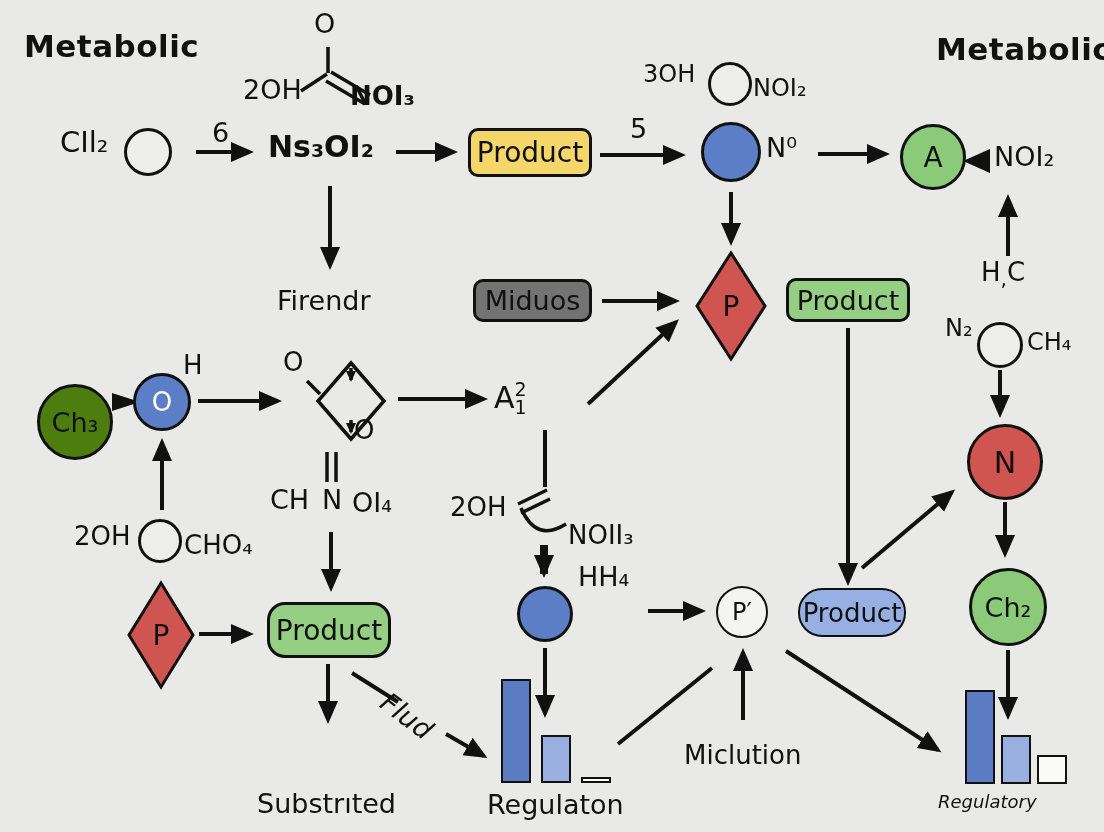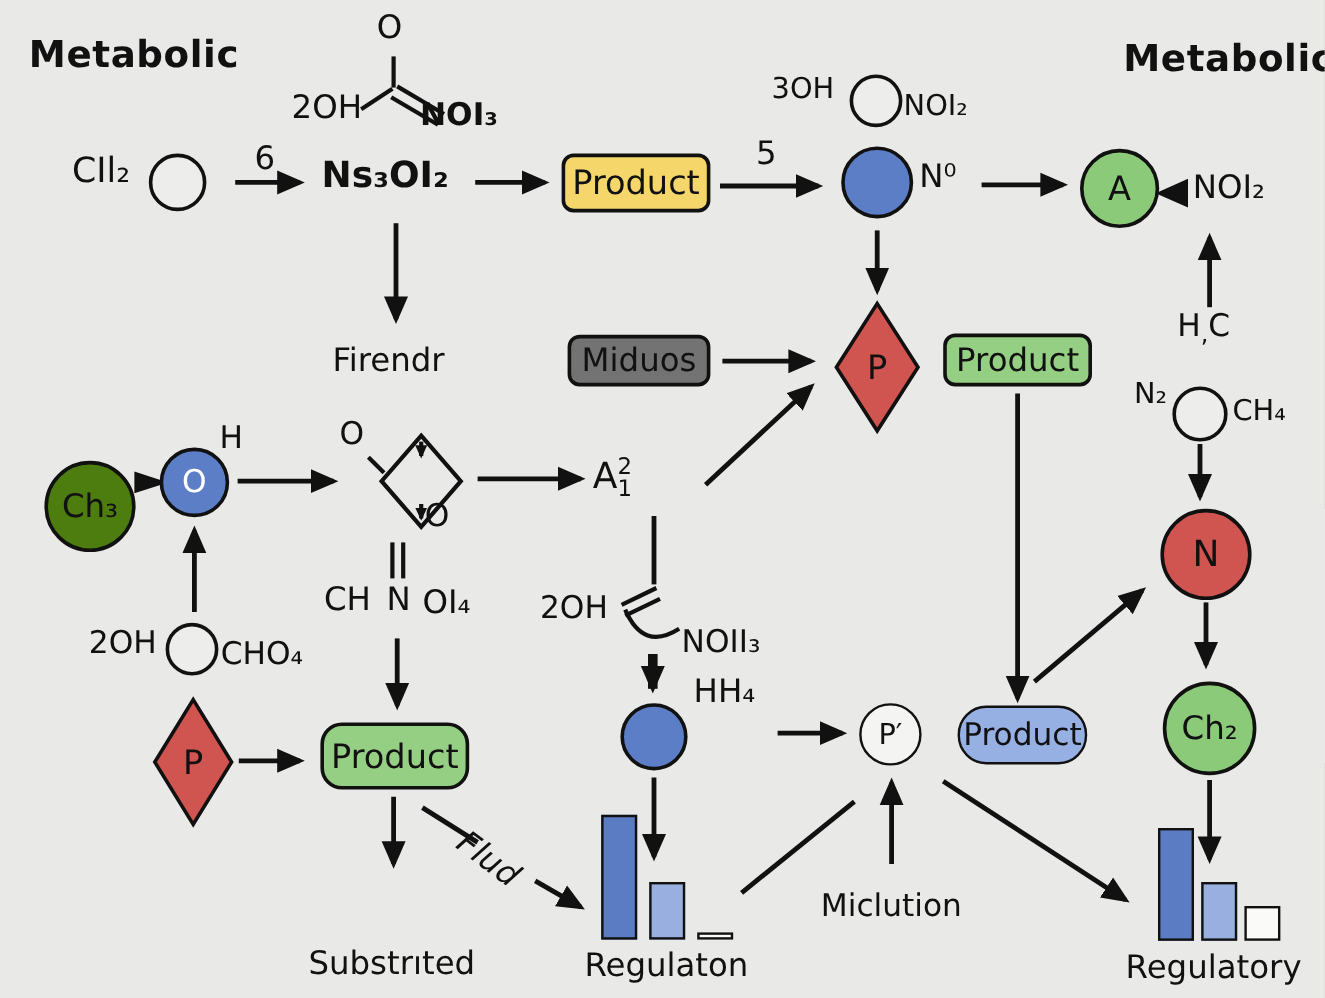--- a/index.html
+++ b/index.html
@@ -186,15 +186,15 @@
       <div class="bar dark" style="height: 104px; width: 30px;"></div>
       <div class="bar light" style="height: 48px; width: 30px;"></div>
       <div class="bar white" style="height: 6px; width: 30px;"></div>
     </div>
   <div class="lbl" style="left:487px;top:791px;font-size:27px;">Regulaton</div>
   <div class="bars" style="left:965px;top:690px;height:94px;gap:6px;">
       <div class="bar dark" style="height: 94px; width: 30px;"></div>
       <div class="bar light" style="height: 49px; width: 30px;"></div>
       <div class="bar white" style="height: 29px; width: 30px;"></div>
     </div>
-  <div class="lbl" style="left:938px;top:793px;font-size:27px;">Regulatory</div>
+  <div class="lbl" style="left:938px;top:793px;font-size:18px;font-style:italic;">Regulatory</div>
 
 </div>
 
 </body></html>

